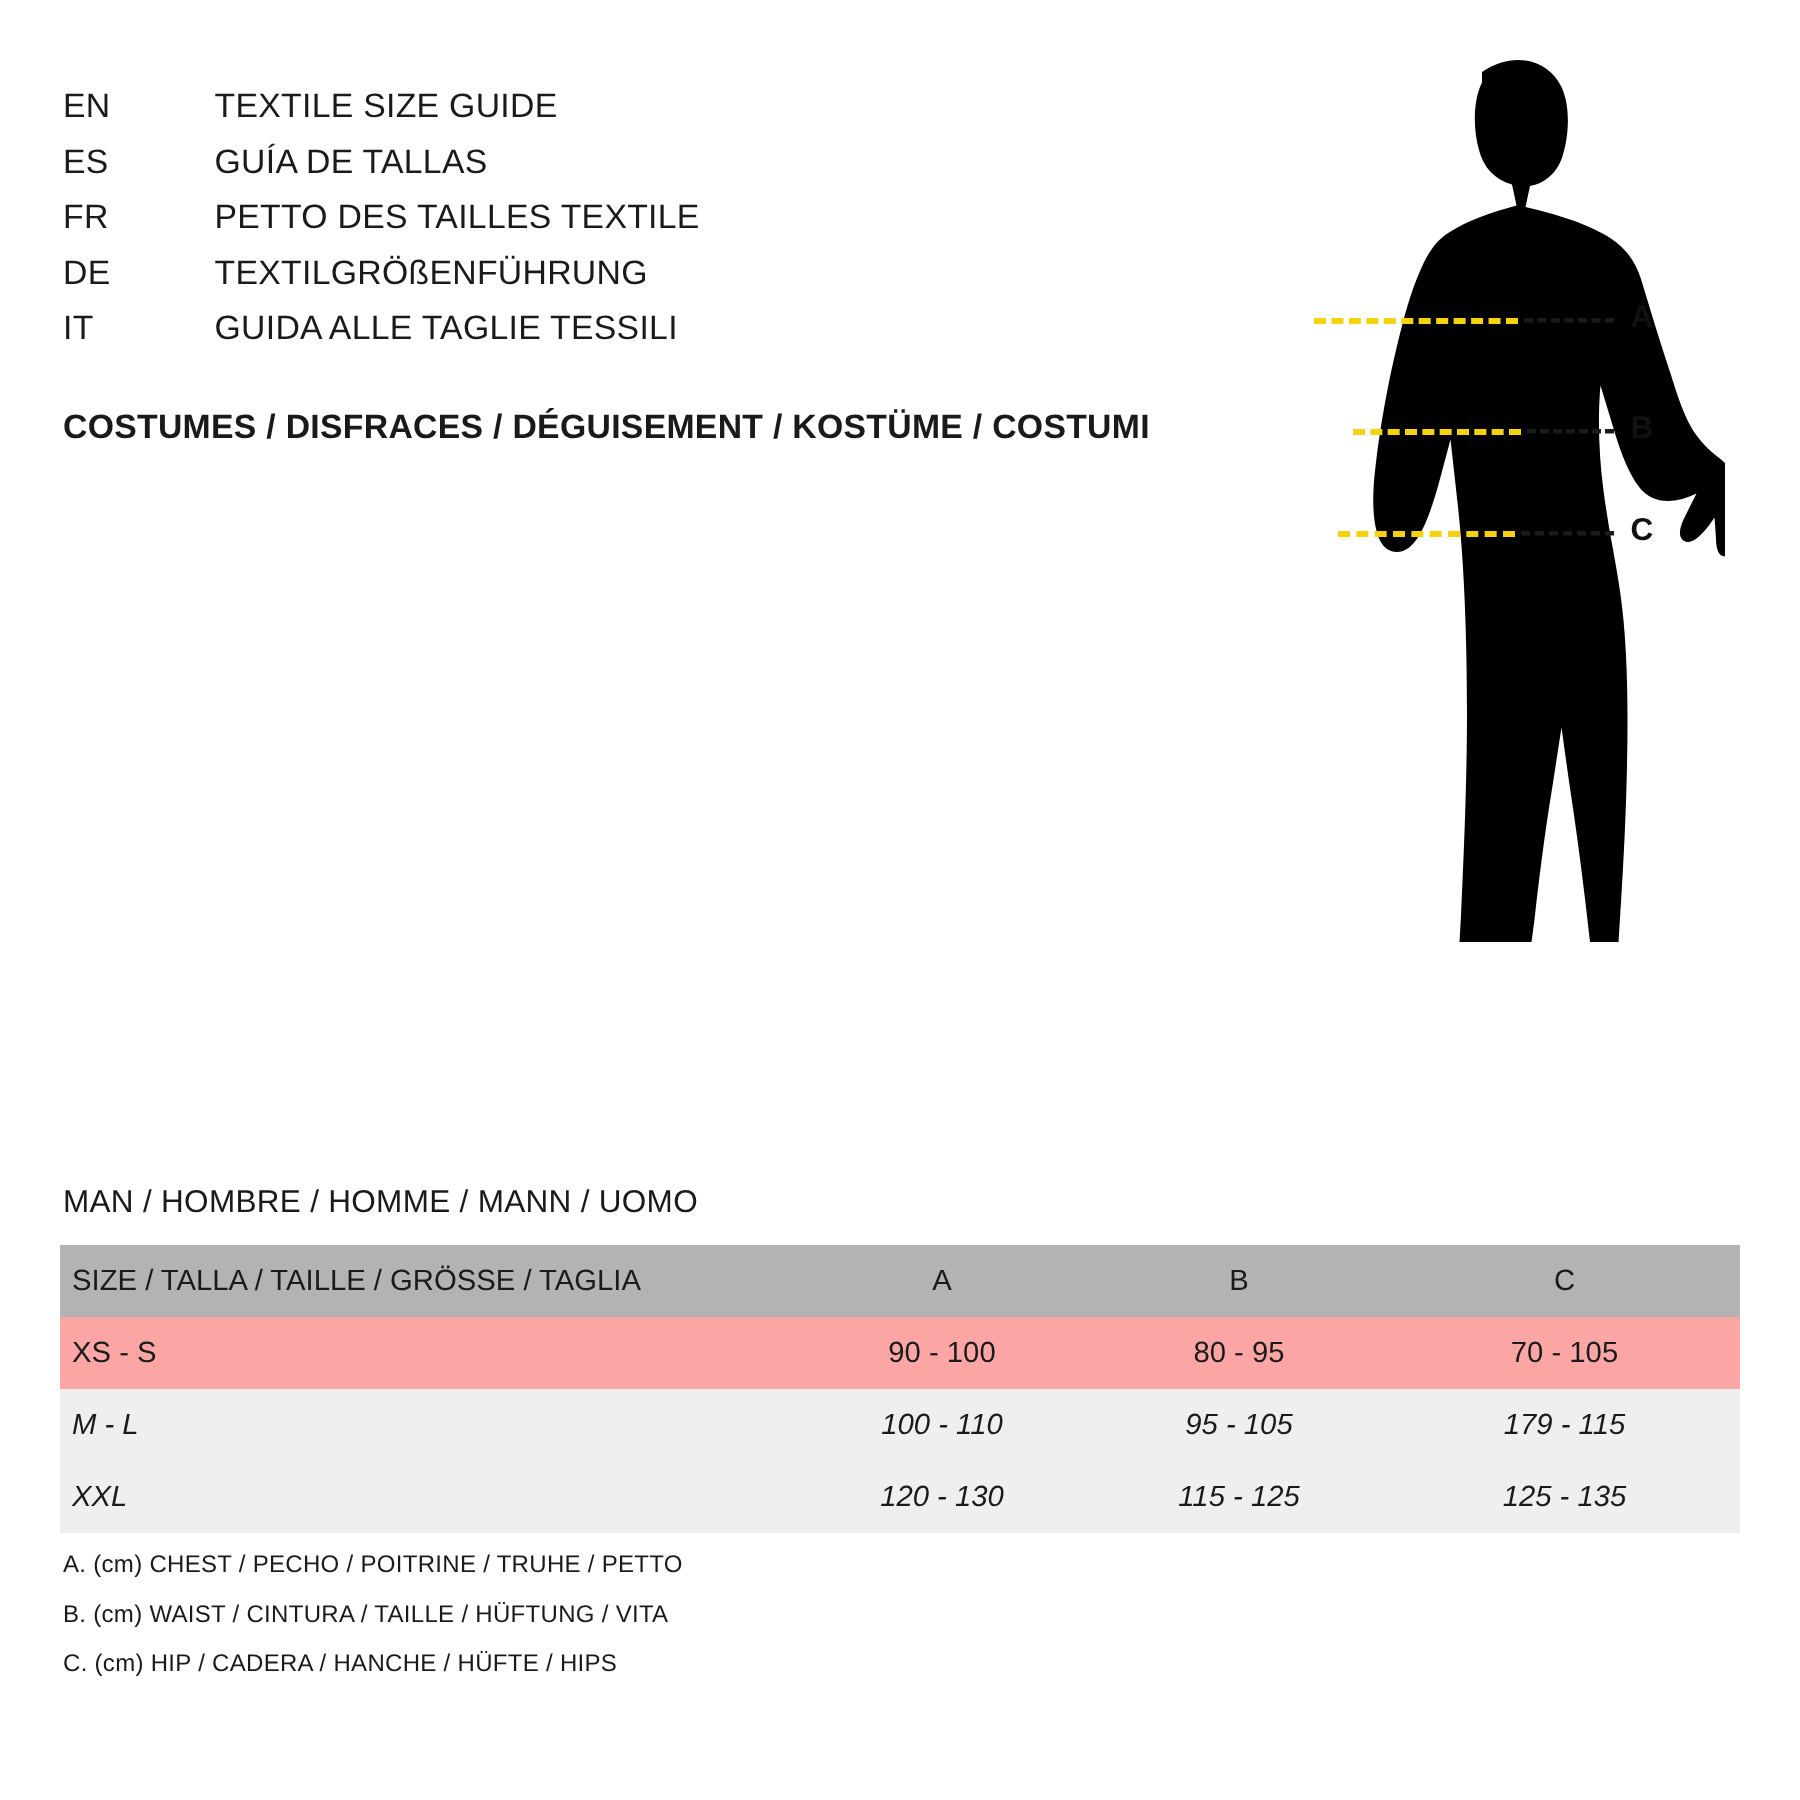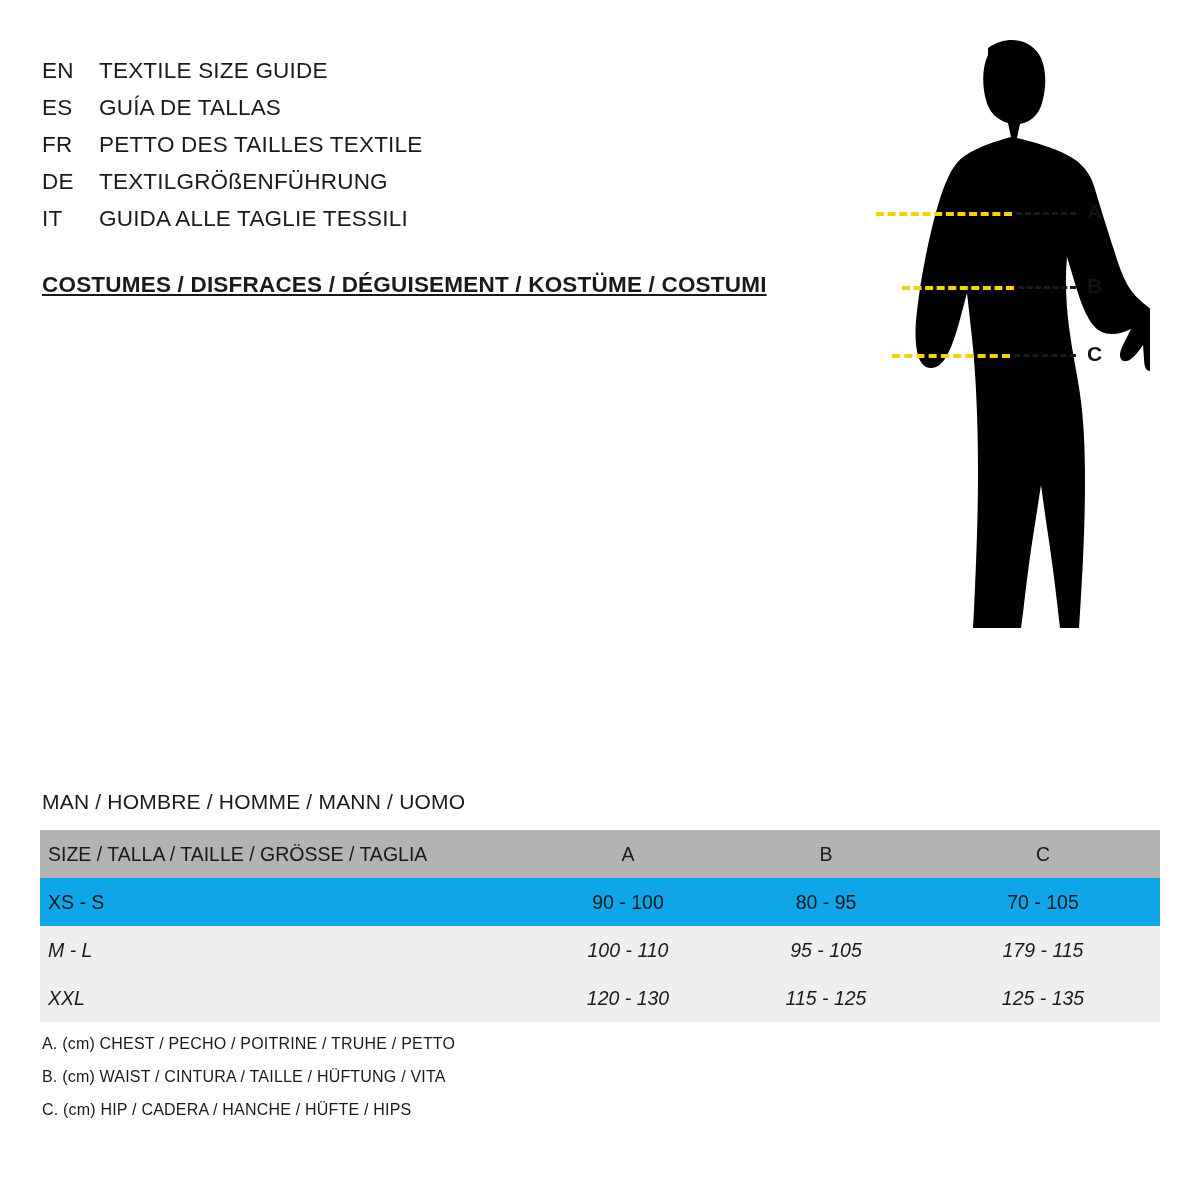--- a/index.html
+++ b/index.html
@@ -23,38 +23,38 @@
     top: 58px;
     width: 760px;
   }
   .lang-row {
     display: flex;
     align-items: baseline;
     height: 37px;
     font-size: 22.5px;
     letter-spacing: 0.2px;
     color: #1a1a1a;
+    gap: 44px;
   }
   .lang-code {
     width: 57px;
     flex: 0 0 57px;
   }
   .lang-text {
     white-space: nowrap;
   }
 
   .costumes-line {
     position: absolute;
     left: 42px;
     top: 272px;
     font-size: 22.5px;
     font-weight: bold;
     letter-spacing: 0.2px;
     white-space: nowrap;
-    text-decoration: underline;
   }
 
   
   .figure-wrap {
     position: absolute;
     left: 820px;
     top: 30px;
     width: 330px;
     height: 720px;
   }
@@ -119,21 +119,21 @@
     background: #b3b3b3;
   }
   table.size-table thead th.label-col {
     text-align: left;
     padding-left: 8px;
   }
   table.size-table thead th.val-col {
     text-align: center;
     font-weight: normal;
   }
-  table.size-table tbody tr.row-odd { background: #0ea5e9; }
+  table.size-table tbody tr.row-odd { background: #fca5a5; }
   table.size-table tbody tr.row-even { background: #efefef; font-style: italic; }
   table.size-table tbody td.label-col {
     text-align: left;
     padding-left: 8px;
   }
   table.size-table tbody td.val-col {
     text-align: center;
   }
   col.c-label { width: 490px; }
   col.c-a { width: 196px; }

